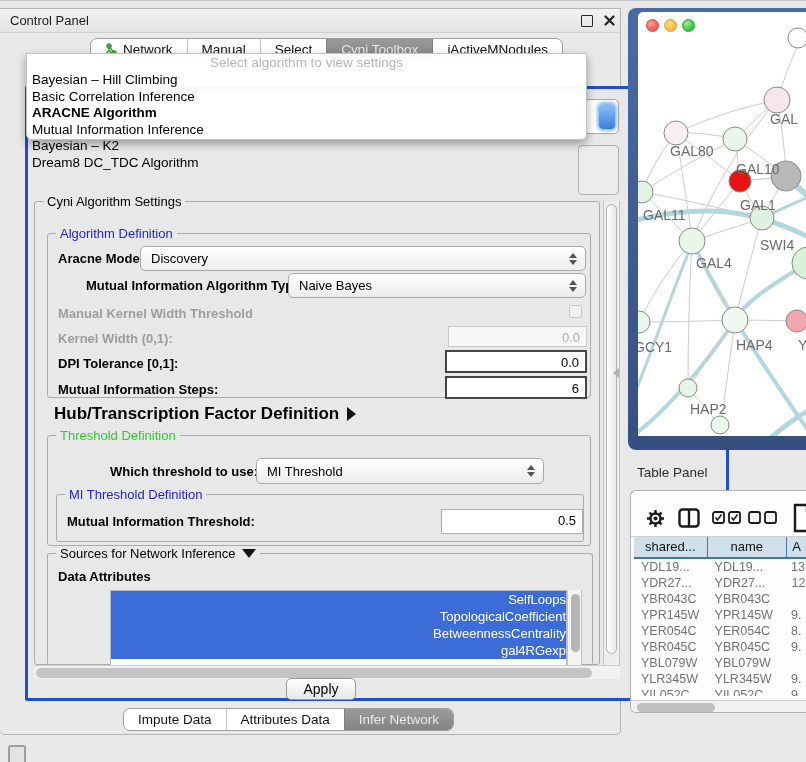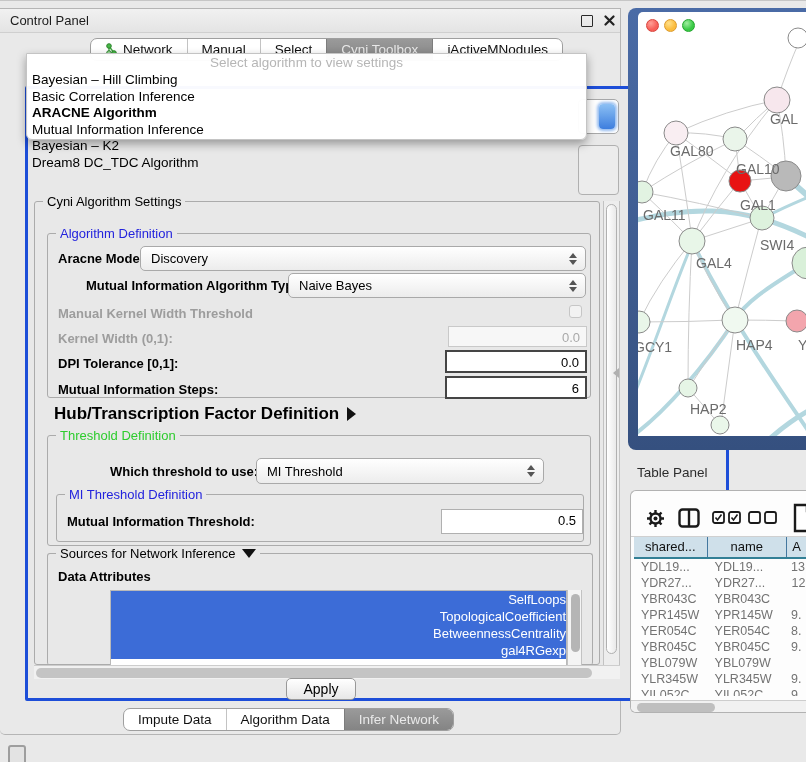--- a/index.html
+++ b/index.html
@@ -210,21 +210,21 @@
     </div>
 
     <div class="abs btn" style="left:258px;top:589px;width:70px;height:22px;">Apply</div>
   </div>
 
   <div class="abs segbar" style="left:123px;top:699px;height:23px;">
     <div class="seg">
         <span>Impute Data</span>
       </div>
     <div class="seg">
-        <span>Algorithm Data</span>
+        <span>Attributes Data</span>
       </div>
     <div class="seg active">
         <span>Infer Network</span>
       </div>
   </div>
 </div>
 
 <div class="abs popup">
   <div class="popup-prompt">Select algorithm to view settings</div>
   <div>

